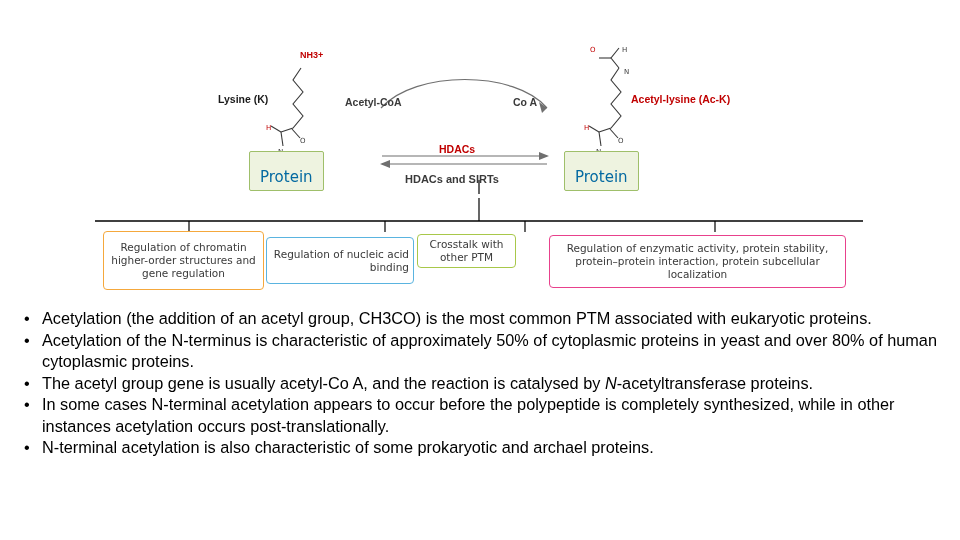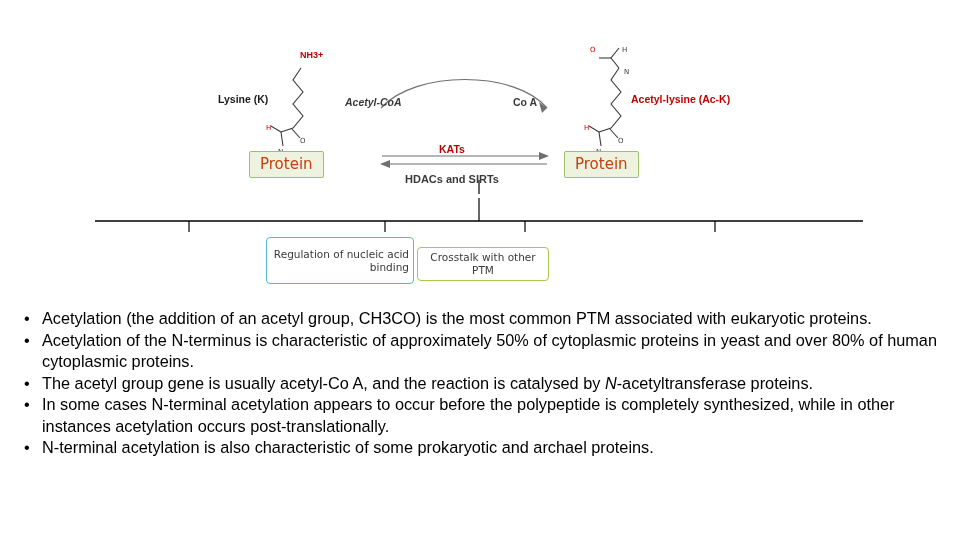--- a/index.html
+++ b/index.html
@@ -48,23 +48,23 @@
   }
   .fig-label.red {
     color: #c00000;
   }
   .protein-box {
     position: absolute;
     border: 1px solid #9fbf6a;
     background: #eef3e0;
     border-radius: 2px;
     font-size: 15px;
-    color: #c2410c;
+    color: #0369a1;
     font-family: "DejaVu Sans", sans-serif;
-    padding: 3px 10px 4px 10px;
+    padding: 16px 10px 4px 10px;
     white-space: nowrap;
   }
   
   .outcomes {
     position: absolute;
     top: 231px;
     left: 0;
     width: 960px;
     height: 66px;
   }
@@ -158,33 +158,35 @@
       <line x1="0" y1="175" x2="768" y2="175" stroke="#000000" stroke-width="1.4"></line>
       <line x1="384" y1="152" x2="384" y2="175" stroke="#000000" stroke-width="1.2"></line>
       <line x1="384" y1="134" x2="384" y2="148" stroke="#000000" stroke-width="1.2"></line>
       <line x1="94" y1="175" x2="94" y2="186" stroke="#000000" stroke-width="1.2"></line>
       <line x1="290" y1="175" x2="290" y2="186" stroke="#000000" stroke-width="1.2"></line>
       <line x1="430" y1="175" x2="430" y2="186" stroke="#000000" stroke-width="1.2"></line>
       <line x1="620" y1="175" x2="620" y2="186" stroke="#000000" stroke-width="1.2"></line>
     </svg>
 
     <div class="fig-label" style="left:123px; top:47px;">Lysine (K)</div>
-    <div class="fig-label" style="left:250px; top:50px; font-weight:bold; color:#3a3a3a;font-style:italic;">Acetyl-CoA</div>
+    <div class="fig-label" style="left:250px; top:50px; font-weight:bold; color:#3a3a3a;">Acetyl-CoA</div>
     <div class="fig-label" style="left:418px; top:50px; font-weight:bold; color:#3a3a3a;">Co A</div>
     <div class="fig-label red" style="left:536px; top:47px;">Acetyl-lysine (Ac-K)</div>
-    <div class="fig-label" style="left:344px; top:97px; color:#c00000;">KATs</div>
+    <div class="fig-label" style="left:344px; top:97px; color:#c00000;">HDACs</div>
     <div class="fig-label" style="left:310px; top:127px; font-weight:bold; color:#3a3a3a; font-size:11px;">HDACs and SIRTs</div>
 
     <div class="protein-box" style="left:154px; top:105px;">Protein</div>
     <div class="protein-box" style="left:469px; top:105px;">Protein</div>
   </div>
 
   <div class="outcomes">
+    <div class="obox" style="left:103px; top:0px; width:161px; height:59px; border-color:#f5a83c;">Regulation of chromatin higher-order structures and gene regulation</div>
     <div class="obox" style="left:266px; top:6px; width:148px; height:47px; border-color:#5ab4e0;text-align:right;">Regulation of nucleic acid binding</div>
-    <div class="obox" style="left:417px; top:16px; width:132px; height:34px; border-color:#a8c84a;">Crosstalk with other PTM</div>
+    <div class="obox" style="left:417px; top:3px; width:99px; height:34px; border-color:#a8c84a;">Crosstalk with other PTM</div>
+    <div class="obox" style="left:549px; top:4px; width:297px; height:53px; border-color:#e8418c;">Regulation of enzymatic activity, protein stability, protein–protein interaction, protein subcellular localization</div>
   </div>
 
   <div class="bullets">
     <div class="bullet">
       <span class="dot">•</span>
       <span>Acetylation (the addition of an acetyl group, CH3CO) is the most common PTM associated with eukaryotic proteins.</span>
     </div>
     <div class="bullet">
       <span class="dot">•</span>
       <span>Acetylation of the N-terminus is characteristic of approximately 50% of cytoplasmic proteins in yeast and over 80% of human cytoplasmic proteins.</span>

